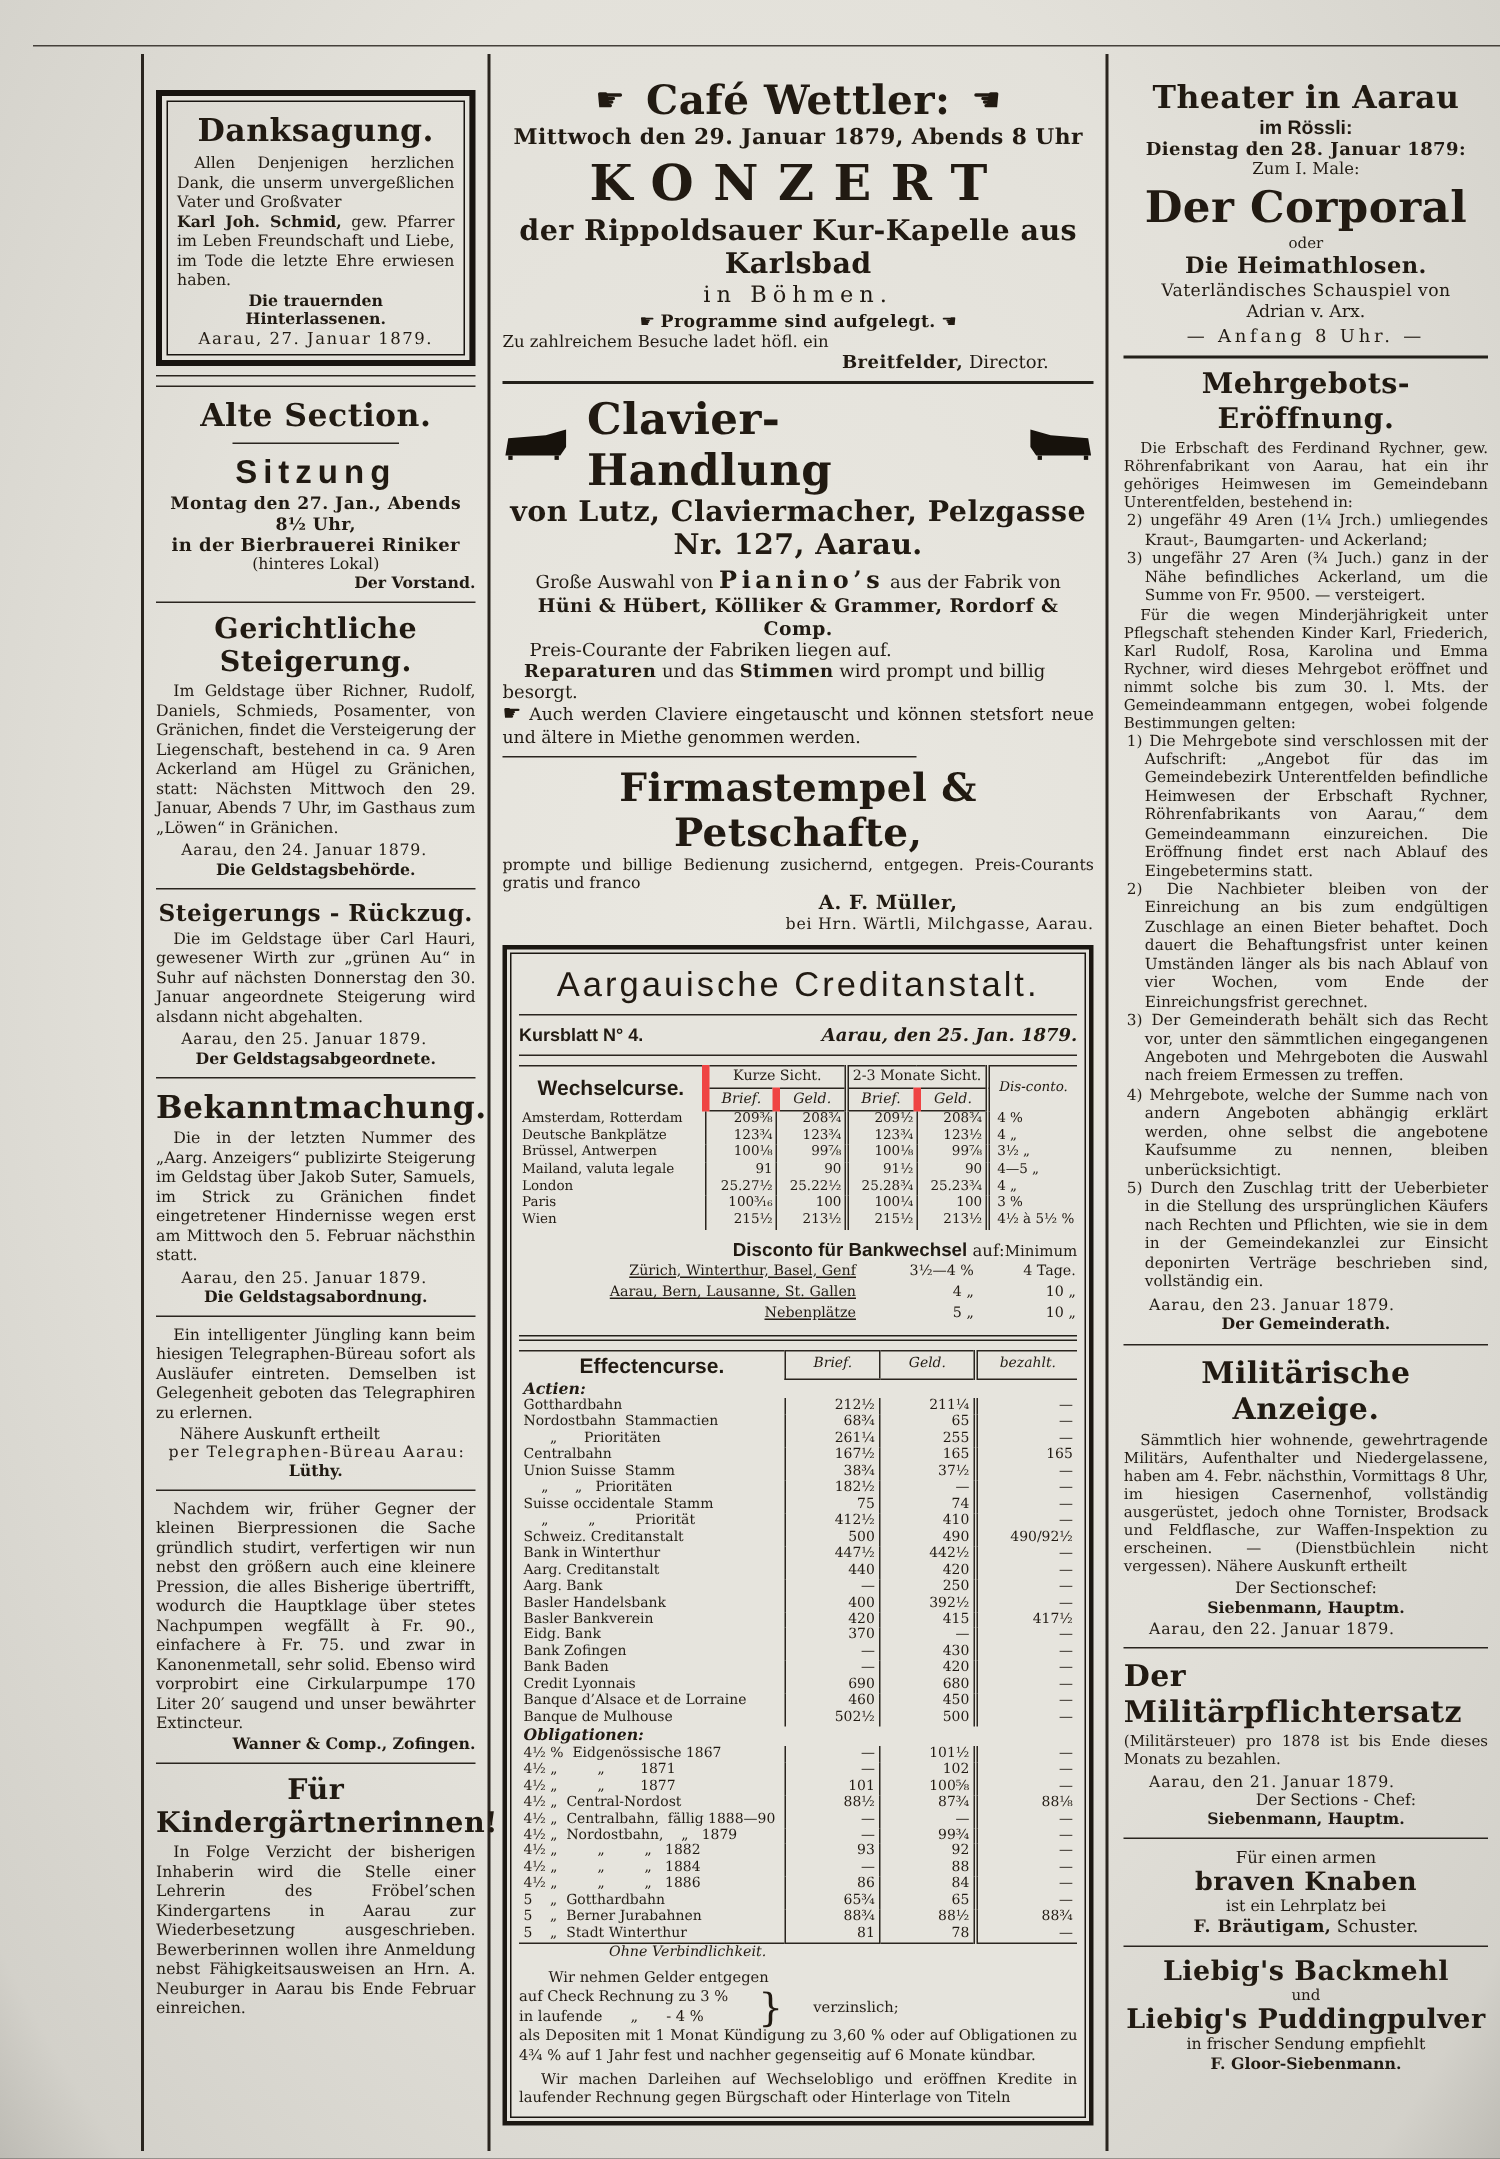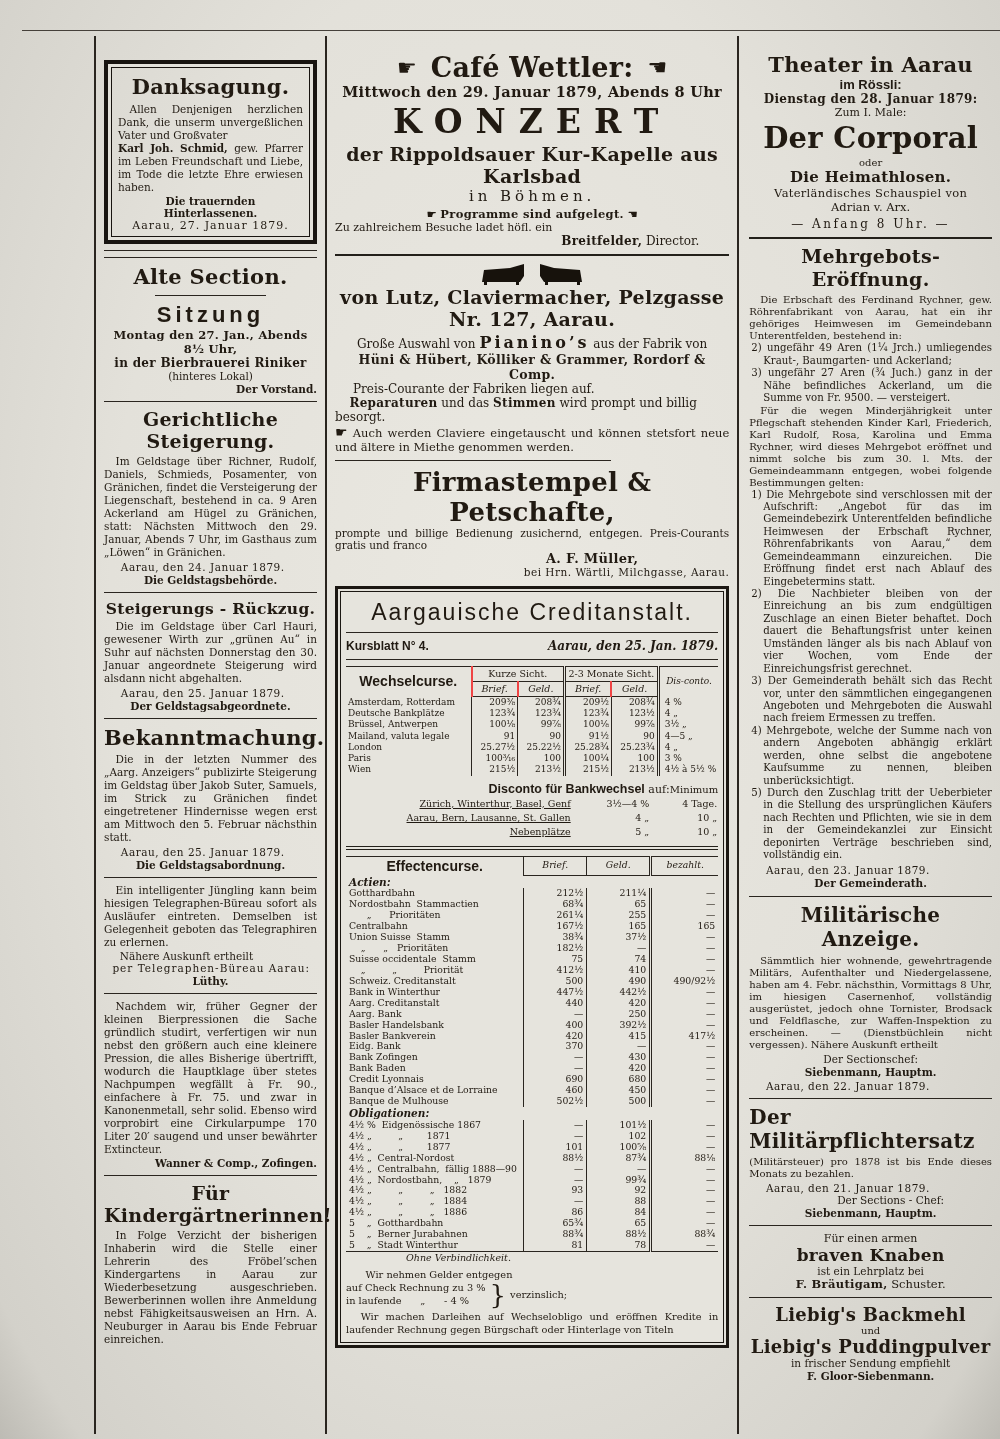--- a/index.html
+++ b/index.html
@@ -31,21 +31,21 @@
   hr.dbl{border-top:1px solid #23201a;border-bottom:1px solid #23201a;height:2px;background:none;}
   .sec{margin-bottom:4px;}
   .box-double{border:4px solid #181410;box-shadow:inset 0 0 0 3px #e3e1da, inset 0 0 0 4px #181410;padding:10px 10px 8px 10px;margin:2px 0 6px 0;}
   .hand{font-family:"DejaVu Sans", sans-serif;font-weight:normal;}
   .credit-box{border:3px solid #1b1712;box-shadow:inset 0 0 0 2px #e3e1da, inset 0 0 0 3px #1b1712;padding:10px 8px 8px 8px;margin-top:8px;background:#e6e4dd;}
   table{border-collapse:collapse;width:100%;}
   .wtab{font-size:9px;line-height:1.25;margin:4px 0 2px 0;border-top:1px solid #2a251f;}
   .wtab th{font-weight:normal;padding:1px 2px;}
   .wtab td{padding:0 2px;}
   .wtab .gh{border-bottom:1px solid #2a251f;text-align:center;font-size:9.5px;}
-  .wtab .vb{border-left:2px solid #ef4444;margin-top:39px;}
+  .wtab .vb{border-left:5px solid #ef4444;margin-top:39px;}
   .wtab .vbd{border-left:3px double #2a251f;}
   .wtab .cap{font-size:14px;font-weight:bold;font-family:"Liberation Sans",sans-serif;text-align:center;}
   .wtab tbody .c-name{text-align:left;white-space:pre;}
   .wtab tbody .c-num{text-align:right;white-space:pre;}
   .wtab tbody td:nth-child(n+2){border-left:1px solid #2a251f;}
   .wtab tbody td:nth-child(4){border-left:3px double #2a251f;}
   .wtab tbody td:nth-child(6){border-left:3px double #2a251f;text-align:left;padding-left:5px;}
   .dtab{font-size:9.5px;line-height:1.3;}
   .dtab .c-name{text-align:right;white-space:pre;text-decoration:underline;}
   .dtab .c-num{text-align:right;white-space:pre;padding-left:14px;}
@@ -55,21 +55,21 @@
   .etab .hnum{font-style:italic;text-align:center;border-left:1px solid #2a251f;}
   .etab .hb{border-left:3px double #2a251f;}
   .etab td{padding:0 3px;}
   .etab .c-name{text-align:left;white-space:pre;}
   .etab .c-num{text-align:right;white-space:pre;}
   .etab tbody td:nth-child(n+2){border-left:1px solid #2a251f;width:52px;}
   .etab tbody td:nth-child(4){border-left:3px double #2a251f;width:58px;}
   .glabel{font-style:italic;font-weight:bold;font-size:10.5px;padding:1px 0 0 6px;}
   .bank{font-size:9.8px;line-height:1.3;margin-top:6px;}
   .bank p{text-align:justify;}
-  .brace-row{display:flex;align-items:center;gap:4px;}
+  .brace-row{display:flex;align-items:center;gap:20px;}
   .brace{font-size:26px;font-weight:normal;line-height:1;}
   .piano{display:inline-block;}
   .konzert{font-size:33px;font-weight:bold;letter-spacing:13px;text-align:center;margin:2px 0;}
   .list-item{padding-left:14px;text-indent:-12px;text-align:justify;}
   .rb{font-size:10.2px;line-height:1.22;}
 </style>
 </head>
 <body>
 
 <div class="page">
@@ -166,20 +166,21 @@
       </section>
       <hr class="heavy">
 
       <section class="sec">
         <div style="display:flex;justify-content:center;align-items:center;gap:12px;">
           <svg class="piano" width="46" height="24" viewBox="0 0 46 24">
               <path d="M2 20 L4 8 L30 6 L44 2 L44 14 L40 20 Z" fill="#17120c"></path>
               <rect x="4" y="20" width="3" height="3" fill="#17120c"></rect>
               <rect x="36" y="20" width="3" height="3" fill="#17120c"></rect>
             </svg>
+          <h2 class="frak" style="font-size:29px;">Clavier-Handlung</h2>
           <svg class="piano" width="46" height="24" viewBox="0 0 46 24">
               <path d="M44 20 L42 8 L16 6 L2 2 L2 14 L6 20 Z" fill="#17120c"></path>
               <rect x="39" y="20" width="3" height="3" fill="#17120c"></rect>
               <rect x="7" y="20" width="3" height="3" fill="#17120c"></rect>
             </svg>
         </div>
         <p class="center frak" style="font-size:19px;">von Lutz, Claviermacher, Pelzgasse Nr. 127, Aarau.</p>
         <p class="center" style="font-size:12px;margin-top:3px;"><span>Große Auswahl von </span><b style="font-size:16px;letter-spacing:3px;">Pianino’s</b><span> aus der Fabrik von</span></p>
         <p class="center frak" style="font-size:12.5px;">Hüni &amp; Hübert, Kölliker &amp; Grammer, Rordorf &amp; Comp.</p>
         <p style="font-size:12px;text-indent:1.5em;">Preis-Courante der Fabriken liegen auf.</p>
@@ -527,20 +528,21 @@
         <div class="bank">
           <p style="text-indent:2em;">Wir nehmen Gelder entgegen</p>
           <div class="brace-row">
             <div>
               <p style="white-space:pre;">auf Check Rechnung zu 3 %</p>
               <p style="white-space:pre;">in laufende      „      - 4 %</p>
             </div>
             <span class="brace">}</span>
             <span>verzinslich;</span>
           </div>
+          <p>als Depositen mit 1 Monat Kündigung zu 3,60 % oder auf Obligationen zu 4¾ % auf 1 Jahr fest und nachher gegenseitig auf 6 Monate kündbar.</p>
           <p style="text-indent:1.5em;margin-top:3px;">Wir machen Darleihen auf Wechselobligo und eröffnen Kredite in laufender Rechnung gegen Bürgschaft oder Hinterlage von Titeln</p>
 
         </div>
       </section>
     </div>
 
     <div class="col col-right">
       <section class="sec">
         <h2 class="frak center" style="font-size:21px;">Theater in Aarau</h2>
         <p class="center b sans" style="font-size:13px;">im Rössli:</p>

